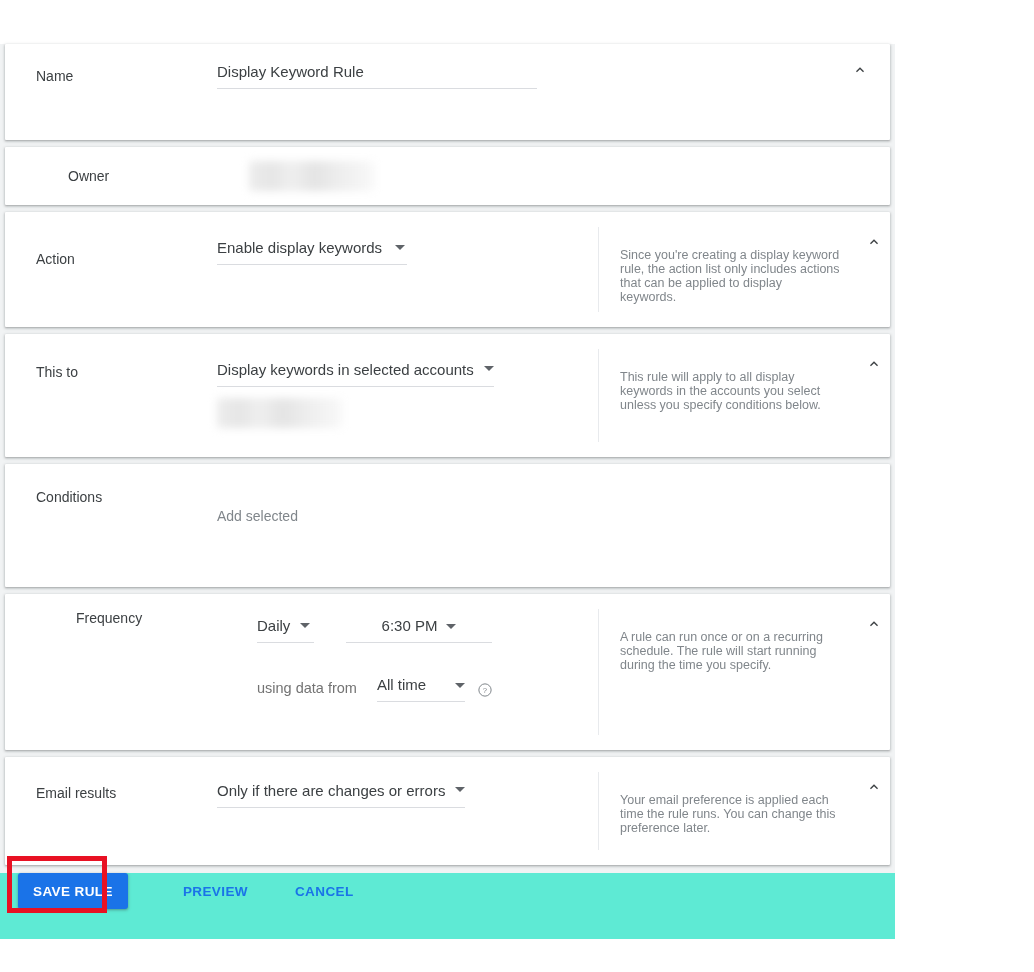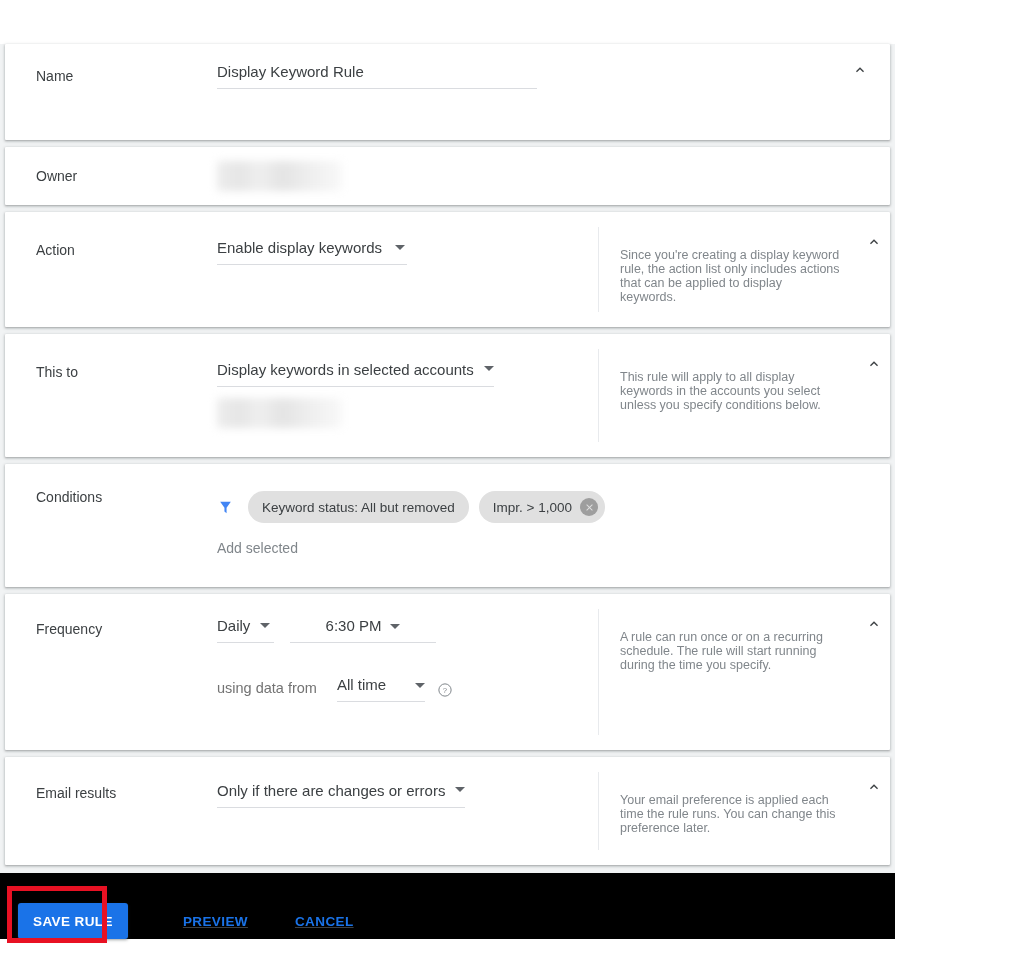--- a/index.html
+++ b/index.html
@@ -146,47 +146,46 @@
   }
   .add-condition {
     margin-top: 17px;
     color: #80868b;
     font-size: 14px;
     cursor: pointer;
     display: inline-block;
   }
 
   
-  .freq-row-1 { display: flex; align-items: flex-end; gap: 0; }
+  .freq-row-1 { display: flex; align-items: flex-end; gap: 16px; }
   .freq-row-2 { display: flex; align-items: flex-end; margin-top: 32px; }
   .freq-daily { width: 57px; }
   .freq-time { width: 146px; display:flex; justify-content:center; align-items:center;}
   .freq-alltime { width: 88px; display:flex; justify-content:space-between; align-items:center;}
   .using-data-label {
     font-size: 14.5px;
     color: #737373;
     padding-bottom: 6px;
     margin-right: 20px;
   }
   .help-circle {
     margin-left: 12px;
     margin-bottom: 4px;
     cursor: pointer;
     display: inline-flex;
   }
 
   
   .footer {
-    background: #000000;
+    background: #5eead4;
     height: 66px;
     display: flex;
-    align-items: flex-end;
+    align-items: flex-start;
     padding-left: 18px;
     margin-top: 8px;
-    text-decoration: underline;
   }
   .save-wrap {
     position: relative;
     display: inline-block;
   }
   .save-highlight {
     position: absolute;
     left: -11px;
     top: -17px;
     width: 100px;
@@ -240,28 +239,28 @@
       </div>
     </div>
     <div class="collapse-btn">
       <svg width="16" height="16" viewBox="0 0 24 24">
         <path d="M7.4 15.4 12 10.8l4.6 4.6 1.4-1.4-6-6-6 6z" fill="#3c4043"></path>
       </svg>
     </div>
   </div>
 
   <div class="card" style="height:58px;align-items:center;">
-    <div class="card-label" style="padding-top:0;">Owner</div>
+    <div class="card-label" style="padding-top:0;margin-left:32px;">Owner</div>
     <div class="card-body" style="padding:0;">
       <div class="redacted redacted-owner"></div>
     </div>
   </div>
 
   <div class="card" style="height:115px;">
-    <div class="card-label" style="padding-top:28px;">Action</div>
+    <div class="card-label" style="padding-top:37px;">Action</div>
     <div class="card-body" style="padding-top:26px;">
       <div class="underline-field" style="width:190px;">
         <span class="field-text">Enable display keywords</span>
         <span class="caret"></span>
       </div>
     </div>
     <div class="card-help">
       <span>Since you're creating a display keyword rule, the action list only includes actions that can be applied to display keywords.</span>
       <div class="collapse-btn">
         <svg width="16" height="16" viewBox="0 0 24 24">
@@ -286,44 +285,26 @@
         <svg width="16" height="16" viewBox="0 0 24 24">
           <path d="M7.4 15.4 12 10.8l4.6 4.6 1.4-1.4-6-6-6 6z" fill="#3c4043"></path>
         </svg>
       </div>
     </div>
   </div>
 
   <div class="card" style="height:123px;">
     <div class="card-label" style="padding-top:23px;">Conditions</div>
     <div class="card-body" style="padding-top:27px;">
-      <div class="chips-row">
-        <span class="filter-icon">
-          <svg width="17" height="17" viewBox="0 0 24 24">
-            <path d="M4.5 4h15L13.5 12.2V20l-3-2.2v-5.6z" fill="#4285f4"></path>
-          </svg>
-        </span>
-        <span class="chip">
-          <span>Keyword status: All but removed</span>
-        </span>
-        <span class="chip has-remove">
-          <span>Impr. &gt; 1,000</span>
-          <span class="chip-remove">
-            <svg width="11" height="11" viewBox="0 0 24 24">
-              <path d="M19 6.4 17.6 5 12 10.6 6.4 5 5 6.4 10.6 12 5 17.6 6.4 19 12 13.4 17.6 19 19 17.6 13.4 12z" fill="#e0e0e0"></path>
-            </svg>
-          </span>
-        </span>
-      </div>
       <div class="add-condition">Add selected</div>
     </div>
   </div>
 
   <div class="card" style="height:156px;">
-    <div class="card-label" style="padding-top:25px;">Frequency</div>
+    <div class="card-label" style="padding-top:14px;margin-left:40px;">Frequency</div>
     <div class="card-body" style="padding-top:22px;">
       <div class="freq-row-1">
         <div class="underline-field freq-daily">
           <span class="field-text">Daily</span>
           <span class="caret" style="margin-left:6px;"></span>
         </div>
         <div class="underline-field freq-time" style="margin-left:16px;">
           <span class="field-text">6:30 PM</span>
           <span class="caret"></span>
         </div>

